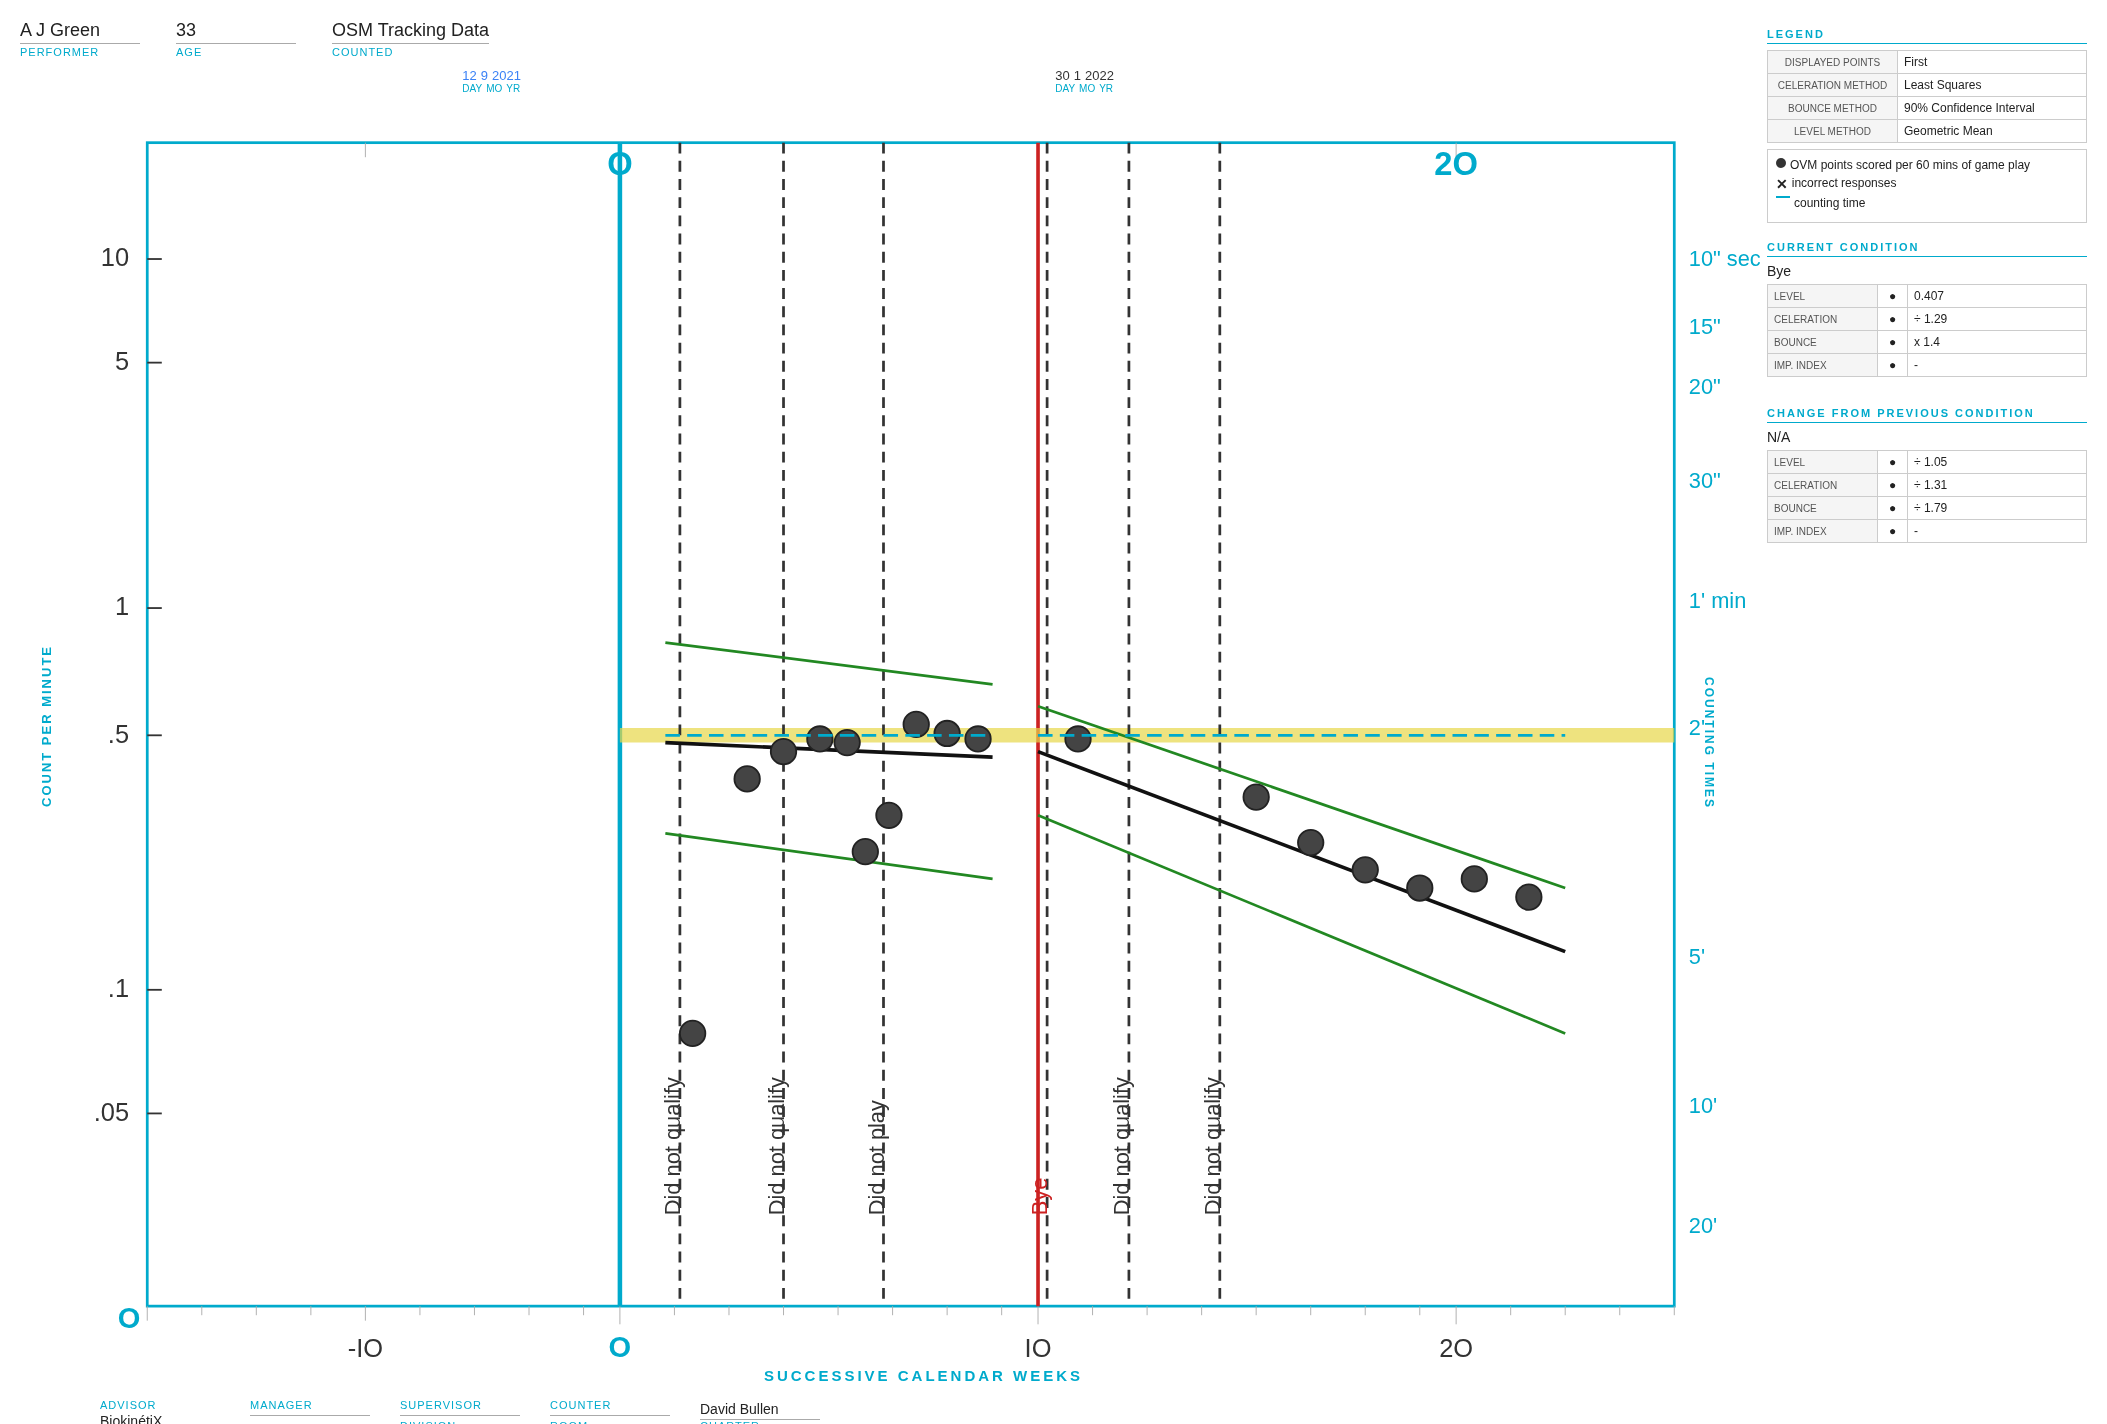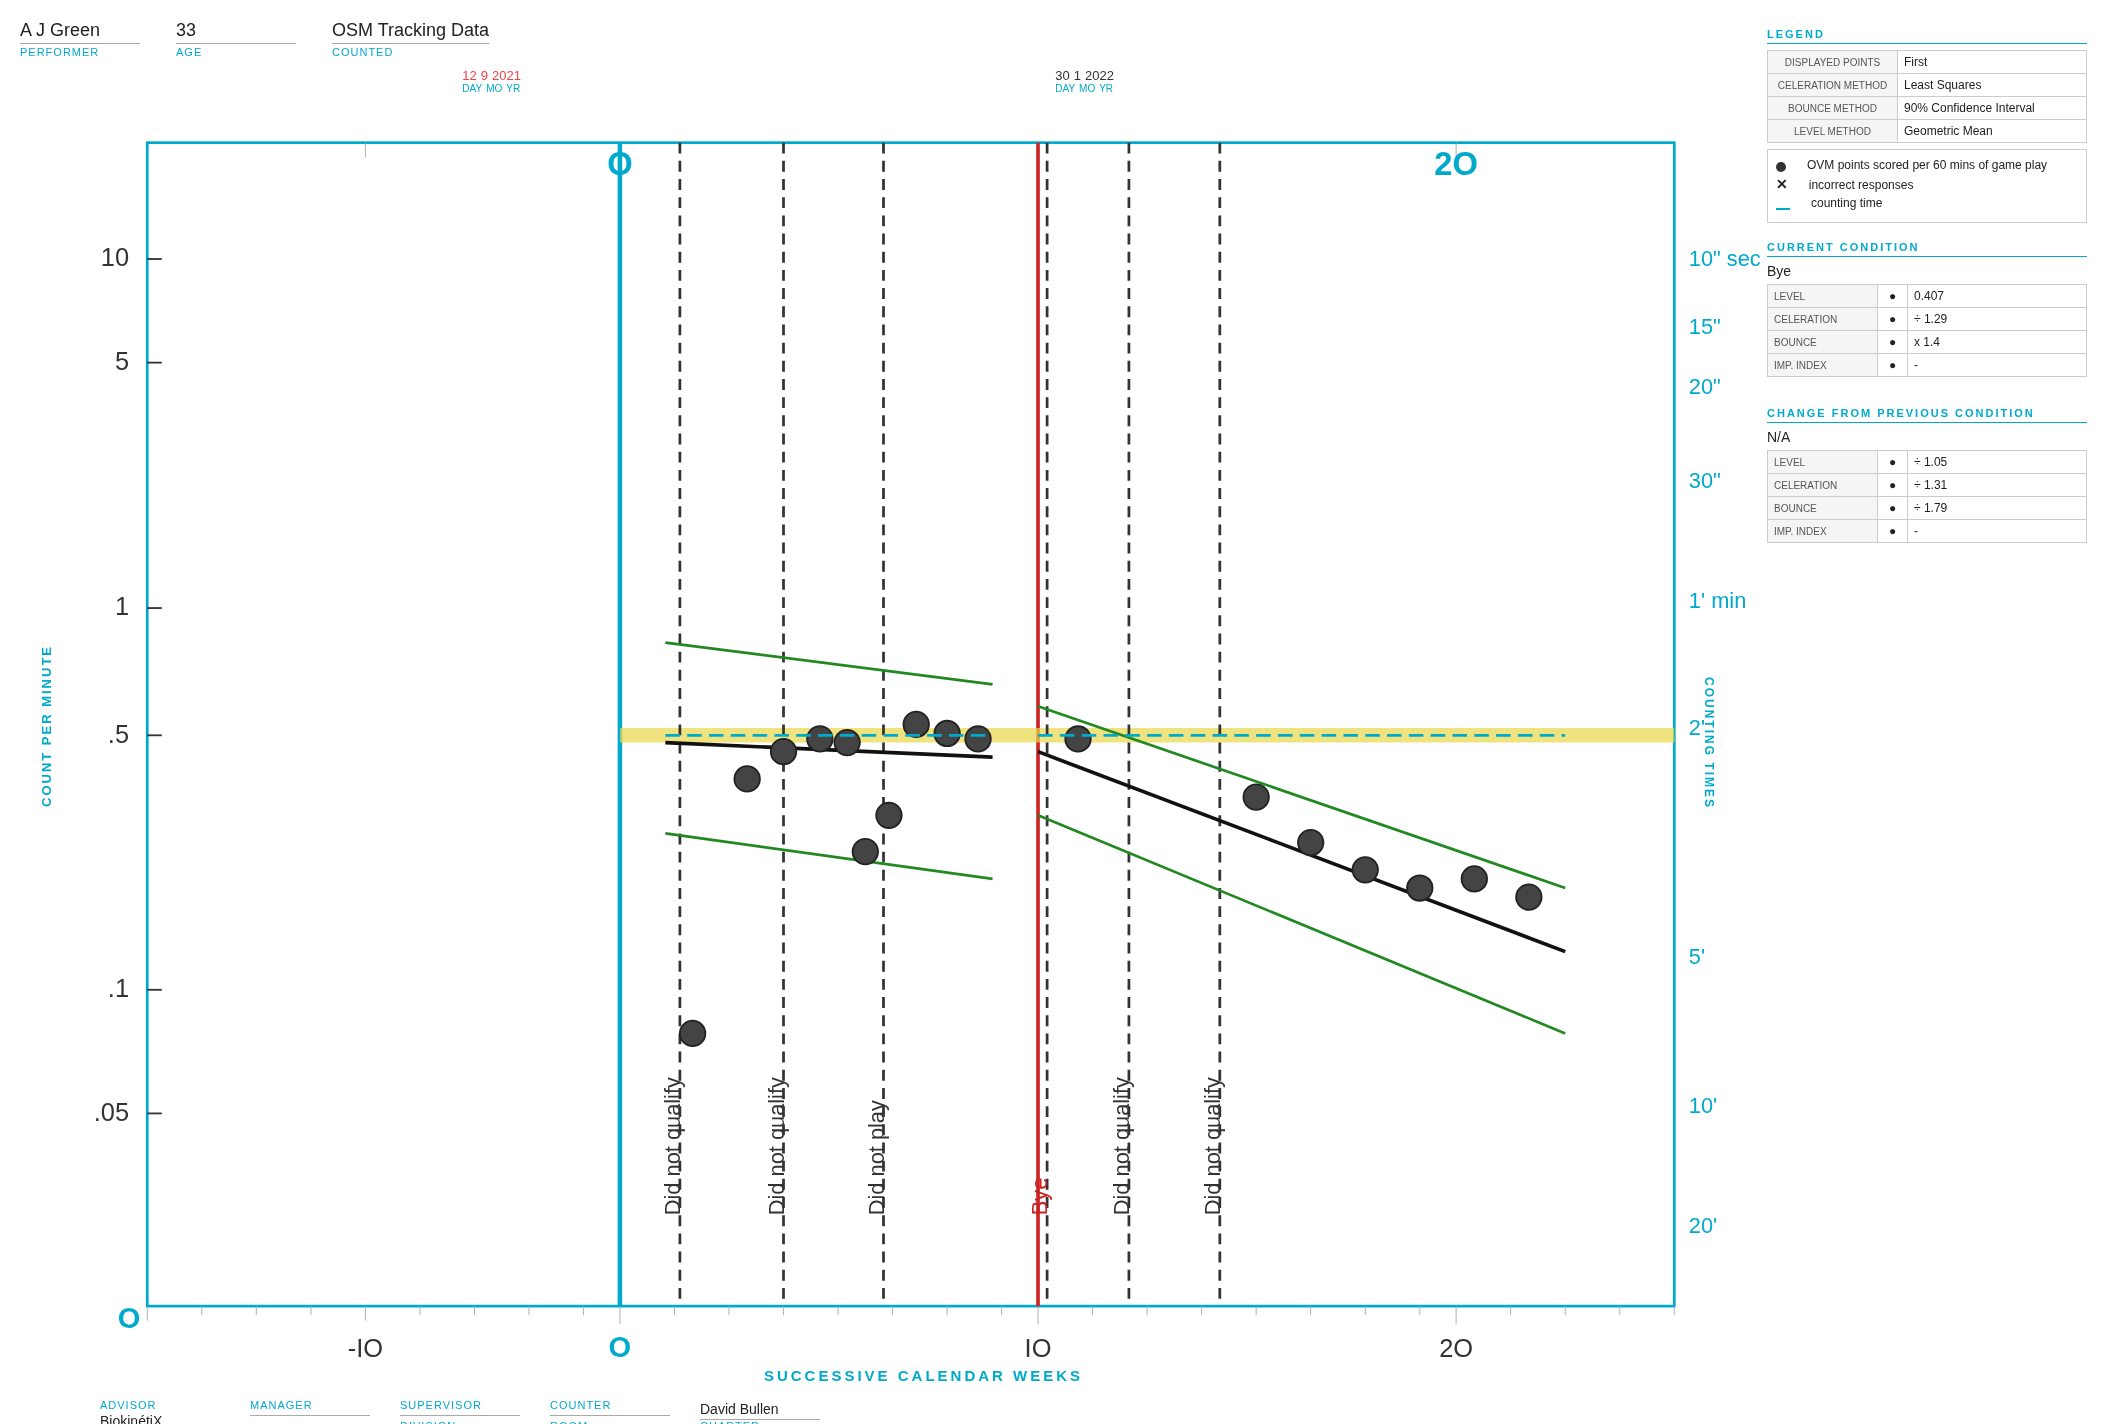--- a/index.html
+++ b/index.html
@@ -115,22 +115,22 @@
       font-size: 11px;
       color: #555;
     }
     .legend-box {
       border: 1px solid #ccc;
       padding: 8px;
       font-size: 12px;
     }
     .legend-item {
       display: flex;
-      align-items: flex-end;
-      gap: 21px;
+      align-items: flex-start;
+      gap: 4px;
       margin-bottom: 4px;
     }
     .dot { width: 10px; height: 10px; background: #333; border-radius: 50%; display: inline-block; }
     .dash { width: 14px; height: 2px; background: #00aacc; display: inline-block; }
     .cross { font-size: 14px; font-weight: bold; }
     .current-cond-label {
       font-size: 14px;
       margin: 5px 0;
     }
     .section-title {
@@ -176,21 +176,21 @@
       </div>
     </div>
 
     <div style="position:relative; flex:1; display:flex; flex-direction:column;">
 
       <div class="y-axis-label" style="left:-55px; font-size:13px; letter-spacing:2px;">COUNT PER MINUTE</div>
 
       <div style="position:relative; height:55px; margin-left:80px;">
 
         <div style="position:absolute; left:22%; text-align:center;">
-          <div style="display:flex; gap:4px; font-size:13px; color:#ef4444;">
+          <div style="display:flex; gap:4px; font-size:13px; color:#3b82f6;">
             <span>12</span>
             <span>9</span>
             <span>2021</span>
           </div>
           <div style="display:flex; gap:4px; font-size:10px; color:#00aacc;">
             <span>DAY</span>
             <span>MO</span>
             <span>YR</span>
           </div>
         </div>

